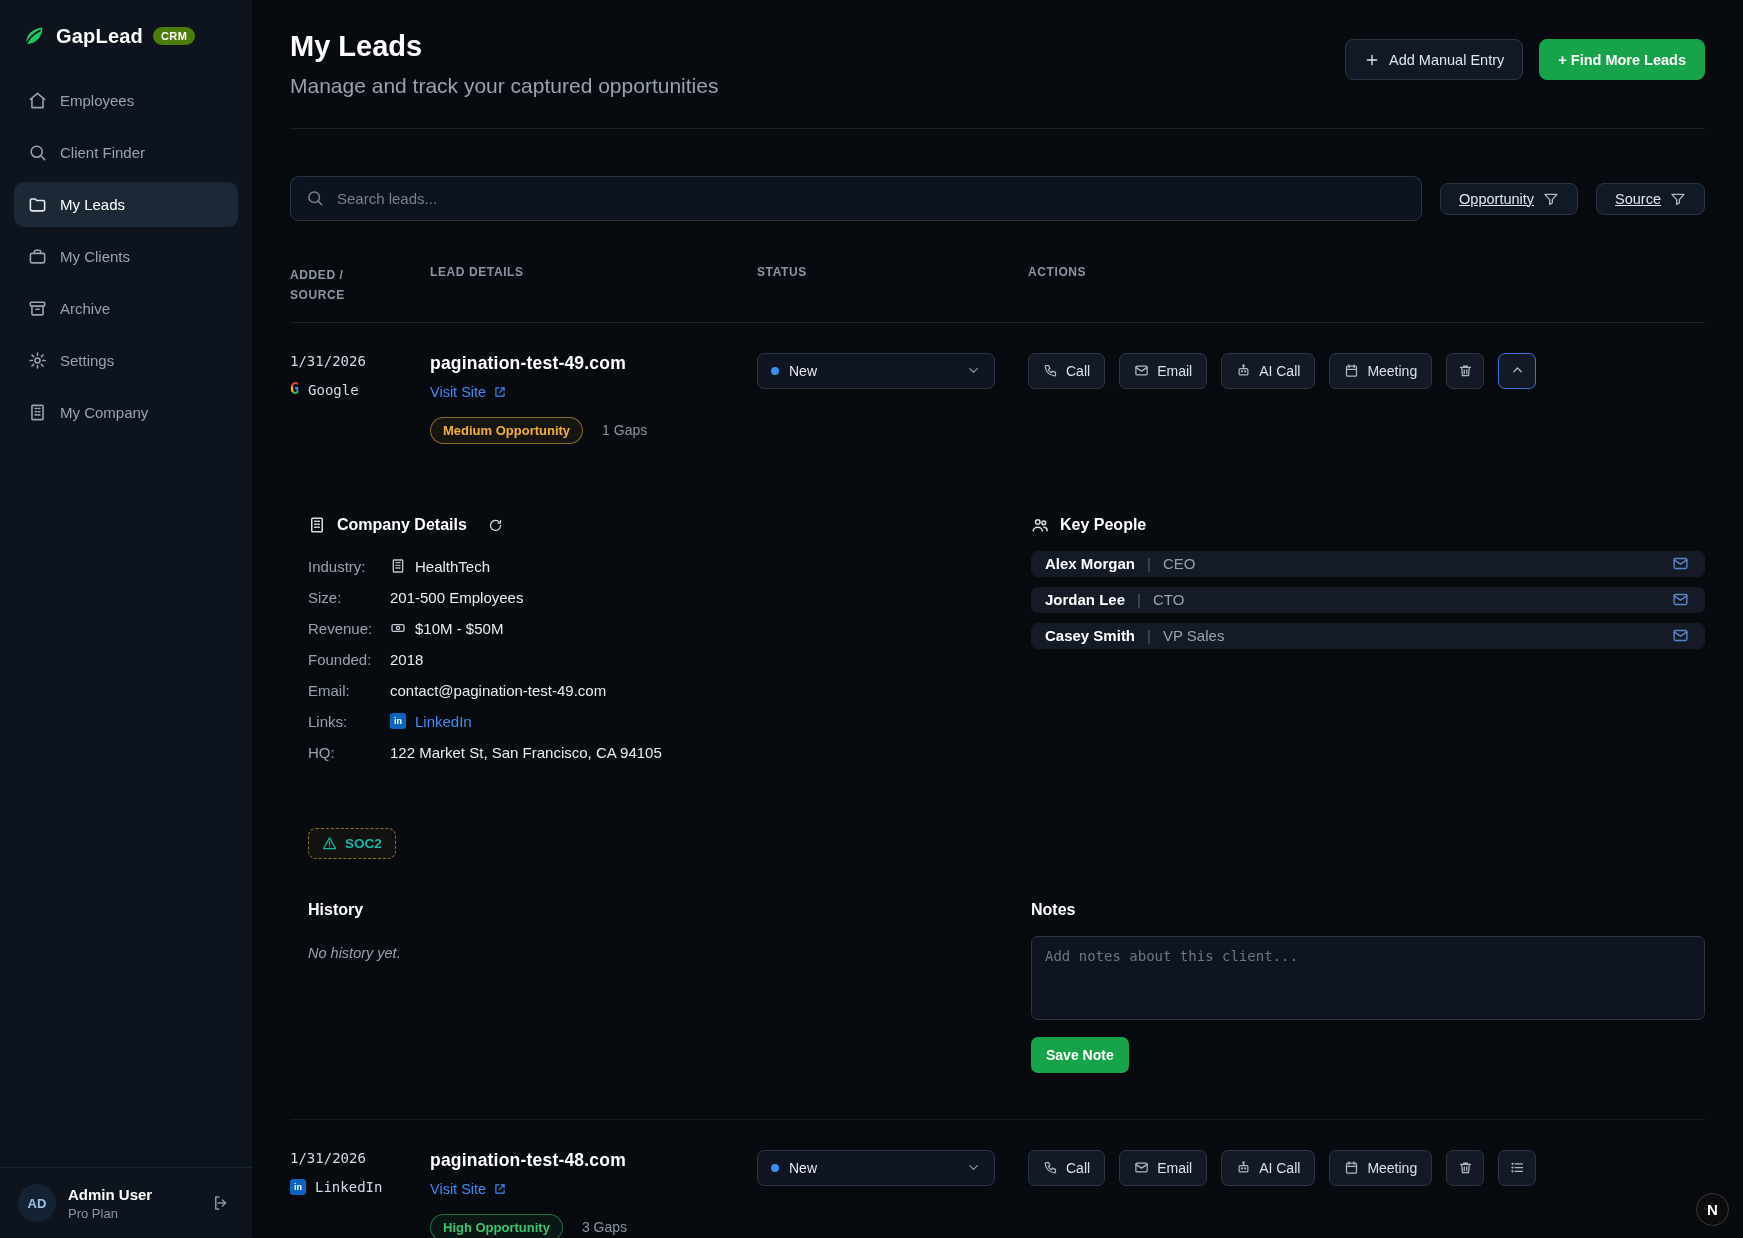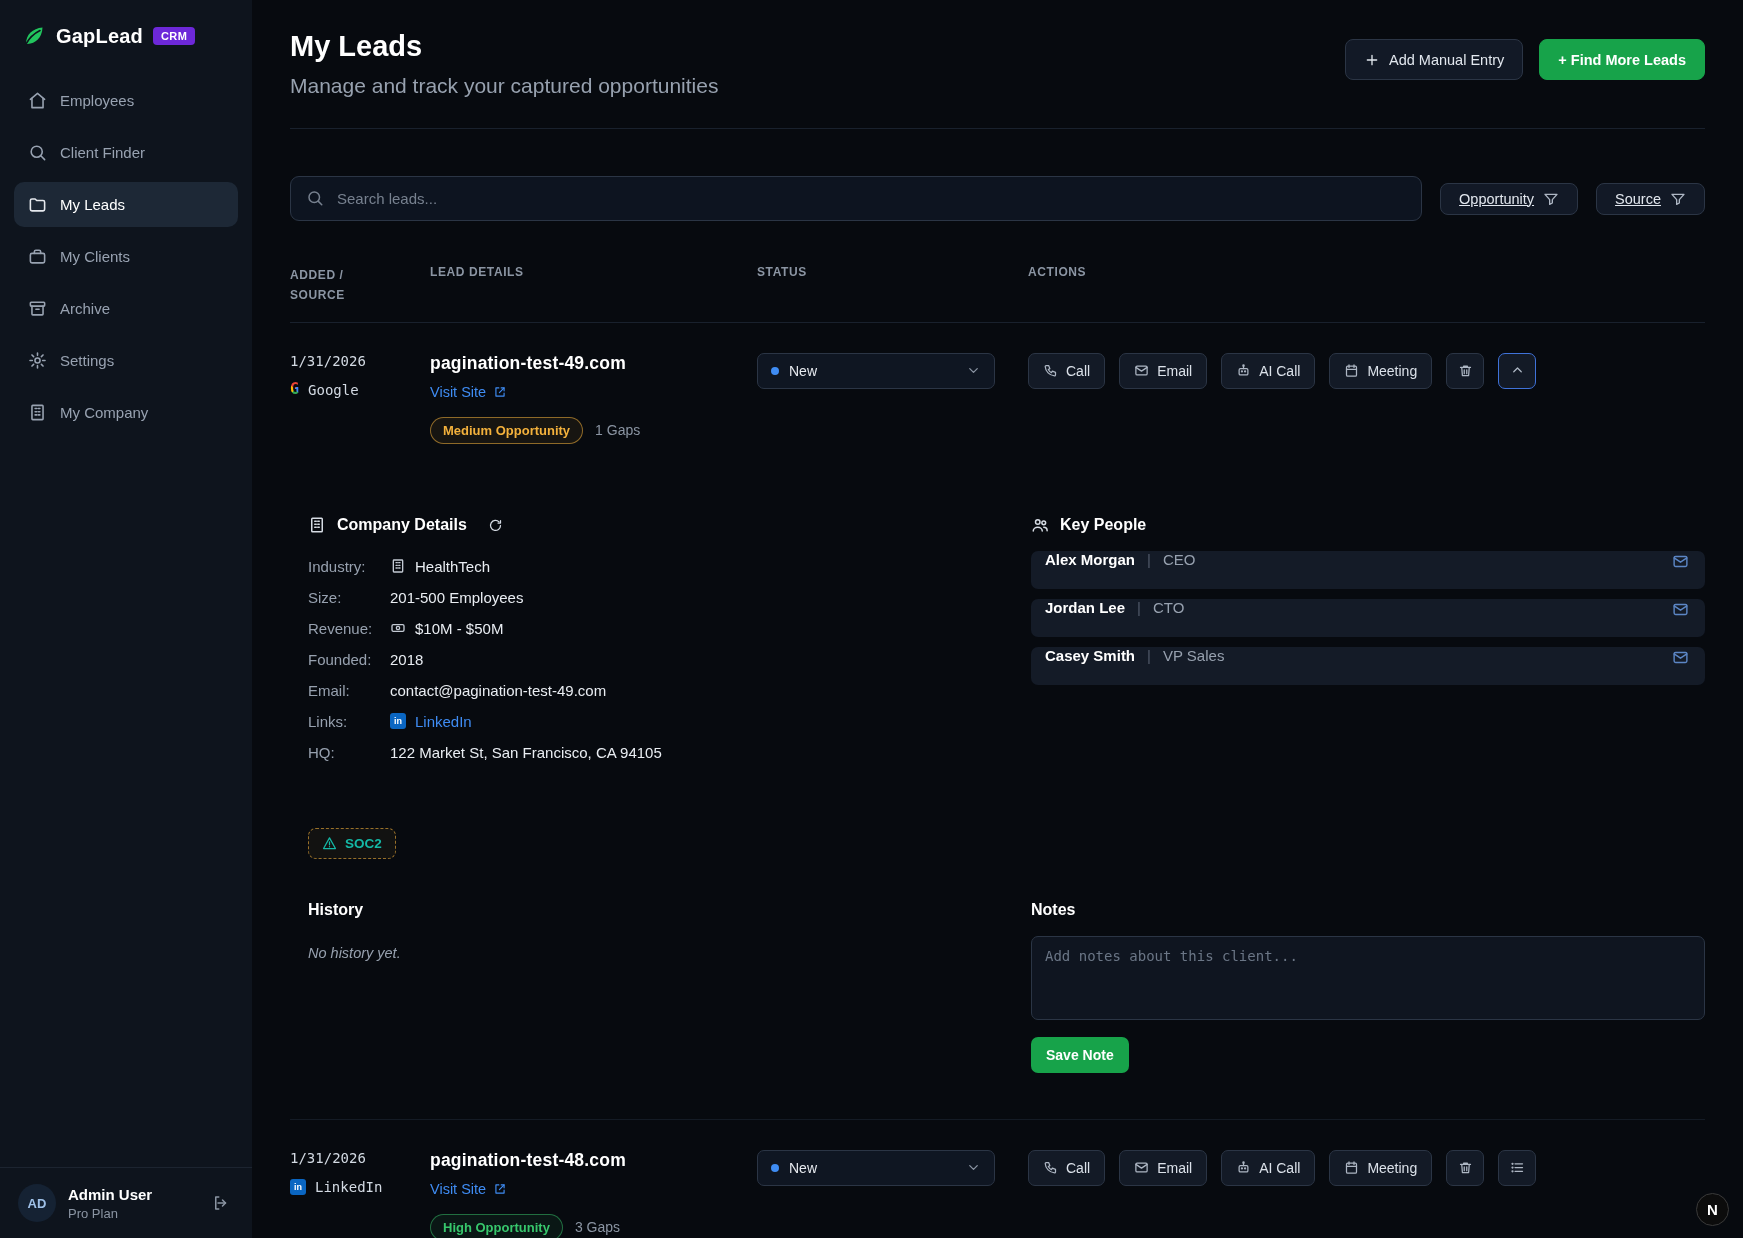--- a/index.html
+++ b/index.html
@@ -10,21 +10,21 @@
     background:#070a0f; color:#e6e9ee;
     font-family:"Liberation Sans", sans-serif;
   }
   svg { display:block; }
   .stroke { fill:none; stroke:currentColor; stroke-width:2; stroke-linecap:round; stroke-linejoin:round; }
 
   
   .sidebar { position:absolute; left:0; top:0; width:252px; height:1238px; background:#0e141d; display:flex; flex-direction:column; }
   .logo-row { display:flex; align-items:center; gap:10px; padding:24px 22px 30px; }
   .logo-name { font-size:20px; font-weight:700; color:#fff; letter-spacing:.2px; }
-  .crm-badge { background:#6d28d9; color:#fff; font-size:11px; font-weight:700; padding:3px 8px; border-radius:4px; letter-spacing:.4px; }
+  .crm-badge { background:#4d7c0f; color:#fff; font-size:11px; font-weight:700; padding:3px 8px; border-radius:9px; letter-spacing:.4px; }
   .nav { padding:0 14px; flex:1; }
   .nav-item { display:flex; align-items:center; gap:13px; padding:13px 14px; border-radius:10px; color:#98a2b1; font-size:15px; margin-bottom:7px; cursor:pointer; }
   .nav-item svg { width:19px; height:19px; color:#98a2b1; }
   .nav-item.active { background:#1d2836; color:#fff; }
   .nav-item.active svg { color:#e6e9ee; }
   .user-row { border-top:1px solid #1c2430; padding:16px 18px; display:flex; align-items:center; gap:12px; }
   .avatar { width:38px; height:38px; border-radius:50%; background:#152233; color:#9fc1e8; font-weight:700; font-size:13px; display:flex; align-items:center; justify-content:center; flex:none; }
   .user-name { font-size:15px; font-weight:700; color:#fff; }
   .user-plan { font-size:13px; color:#8b95a3; margin-top:3px; }
   .logout-btn { margin-left:auto; color:#8b95a3; background:none; border:none; cursor:pointer; padding:4px; }
@@ -59,21 +59,21 @@
   .mono { font-family:"DejaVu Sans Mono", monospace; }
   .lead-date { font-size:14px; color:#d3dae3; }
   .lead-source { display:flex; align-items:center; gap:9px; margin-top:13px; font-size:14px; color:#d3dae3; }
   .g-icon { font-weight:700; font-size:15px; line-height:1;
     background:conic-gradient(from -45deg,#ea4335 0 25%,#4285f4 25% 50%,#34a853 50% 75%,#fbbc05 75% 100%);
     -webkit-background-clip:text; background-clip:text; color:transparent; }
   .li-icon { width:16px; height:16px; background:#0a66c2; border-radius:3px; color:#fff; font-size:9px; font-weight:700; display:inline-flex; align-items:center; justify-content:center; font-family:"Liberation Sans",sans-serif; }
   .lead-domain { font-size:17.5px; font-weight:700; color:#fff; letter-spacing:.2px; }
   .visit-link { display:inline-flex; align-items:center; gap:7px; color:#3f8cf3; font-size:14.5px; margin-top:10px; text-decoration:none; cursor:pointer; }
   .visit-link svg { width:14px; height:14px; }
-  .badge-row { display:flex; align-items:center; gap:12px; margin-top:16px; }
+  .badge-row { display:flex; align-items:center; gap:19px; margin-top:16px; }
   .pill { border-radius:999px; font-size:13px; font-weight:700; padding:5px 12px; }
   .pill.amber { color:#f3b13c; border:1px solid rgba(243,177,60,.55); background:rgba(243,177,60,.07); }
   .pill.green { color:#37c76c; border:1px solid rgba(55,199,108,.5); background:rgba(55,199,108,.07); }
   .gap-count { color:#8b95a3; font-size:14px; }
 
   .status-select { width:238px; height:36px; background:#0f1622; border:1px solid #2b3545; border-radius:7px; display:flex; align-items:center; gap:10px; padding:0 13px; font-size:14px; color:#e6e9ee; cursor:pointer; }
   .status-dot { width:8px; height:8px; border-radius:50%; background:#3f8cf3; flex:none; }
   .status-select .chev { margin-left:auto; color:#8b95a3; width:15px; height:15px; }
 
   .actions { display:flex; gap:14px; align-items:center; }
@@ -89,21 +89,21 @@
   .sec-title svg { width:18px; height:18px; color:#d6dce4; }
   .refresh-btn { background:none; border:none; color:#8b95a3; margin-left:8px; cursor:pointer; padding:2px; }
   .refresh-btn svg { width:15px; height:15px; }
   .fields { margin-top:23px; display:grid; row-gap:14px; font-size:15px; }
   .field { display:flex; align-items:center; }
   .field-label { width:82px; color:#97a1af; flex:none; }
   .field-value { color:#e9edf2; display:flex; align-items:center; gap:9px; }
   .field-value svg { width:16px; height:16px; color:#c3cad4; }
   .link-blue { color:#3f8cf3; cursor:pointer; }
   .people-list { margin-top:17px; display:flex; flex-direction:column; gap:10px; }
-  .person { background:#141b27; border-radius:7px; height:38px; display:flex; align-items:flex-start; padding:0 14px; gap:12px; font-size:15px; }
+  .person { background:#141b27; border-radius:7px; height:26px; display:flex; align-items:center; padding:0 14px; gap:12px; font-size:15px; }
   .person-name { font-weight:700; color:#fff; }
   .person-sep { color:#51596a; }
   .person-role { color:#97a1af; }
   .person-mail { margin-left:auto; color:#5c86c5; background:none; border:none; cursor:pointer; padding:2px; }
   .person-mail svg { width:17px; height:17px; }
   .gaps-section { margin-top:48px; }
   .gap-badge { display:inline-flex; align-items:center; gap:8px; margin-top:19px; color:#14b8a6; border:1px dashed rgba(243,177,60,.6); background:rgba(243,177,60,.05); border-radius:8px; padding:7px 13px; font-size:13.5px; font-weight:700; }
   .gap-badge svg { width:15px; height:15px; }
   .hn-grid { margin-top:42px; }
   .plain-title { font-size:16px; font-weight:700; color:#fff; }

